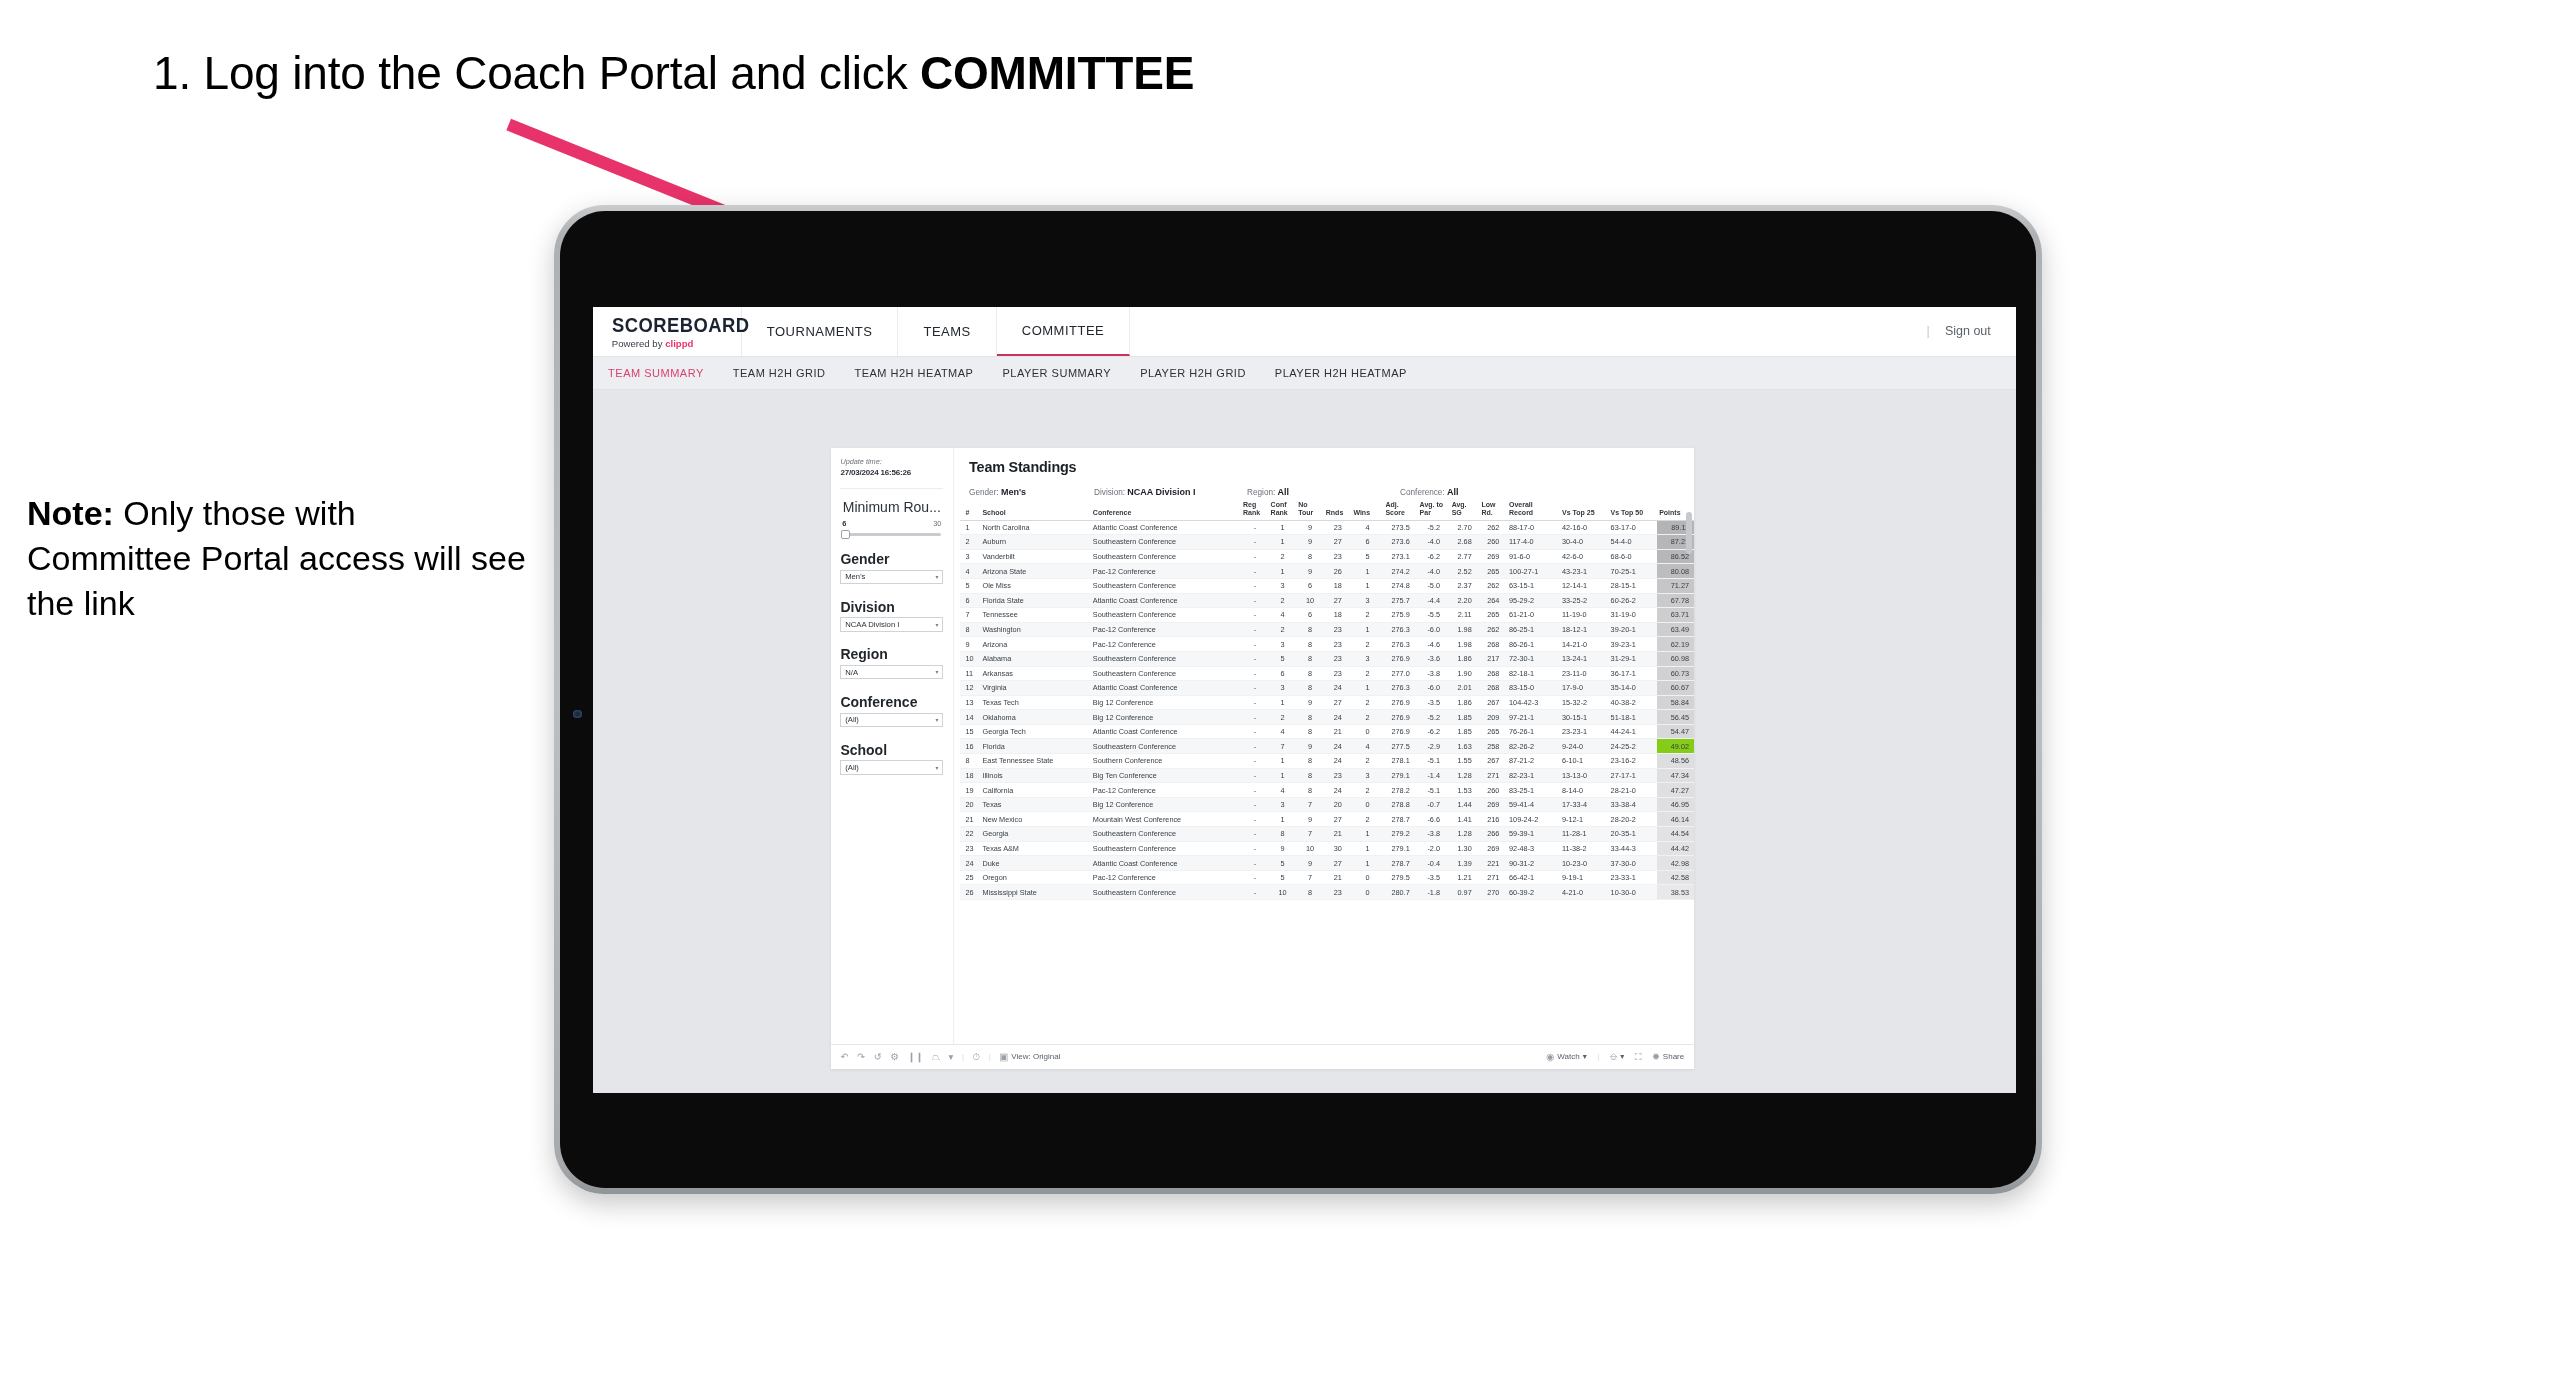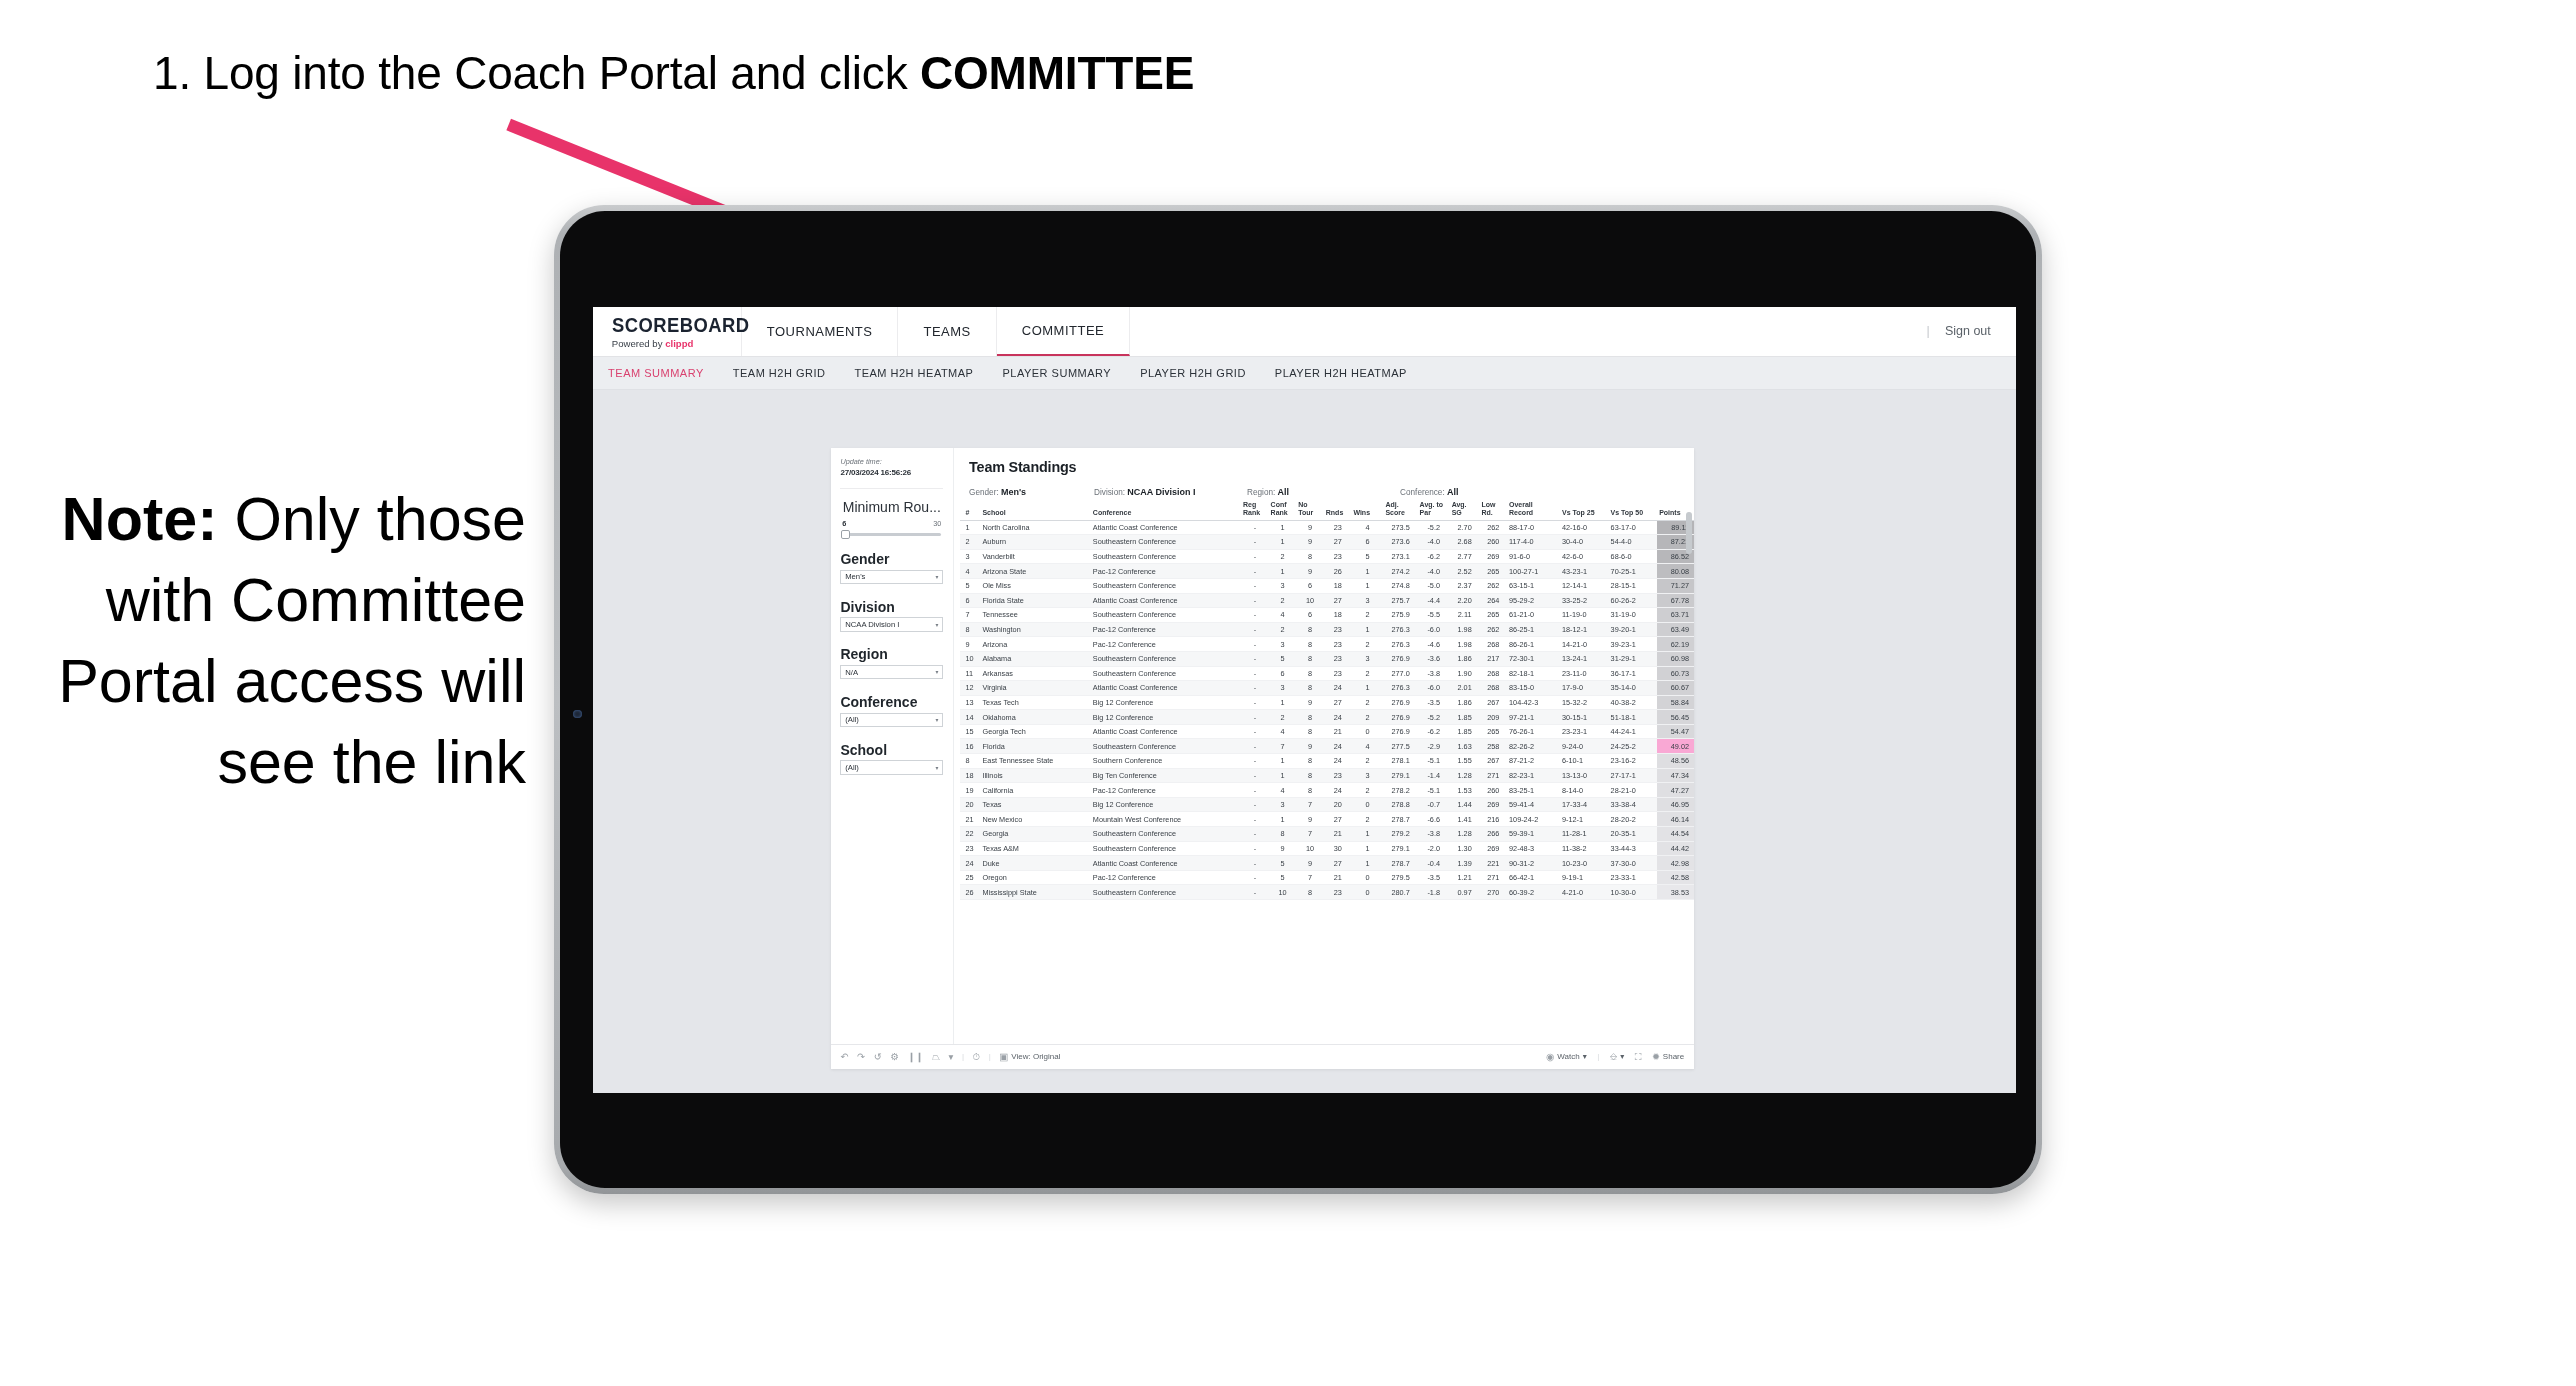--- a/index.html
+++ b/index.html
@@ -13,23 +13,23 @@
 
   
   .slide-title {
     position: absolute; left: 153px; top: 46px;
     font-size: 46px; color: #000; white-space: nowrap;
     letter-spacing: -0.2px;
   }
   .slide-title .strong { font-weight: bold; }
 
   .slide-note {
-    position: absolute; left: 27px; top: 479px;
+    position: absolute; left: 27px; top: 491px;
     width: 499px;
-    font-size: 61px; line-height: 1.33; color: #000; text-align: right;
+    font-size: 34px; line-height: 1.33; color: #000;
   }
   .slide-note .strong { font-weight: bold; }
 
   
   .arrow-svg { position: absolute; left: 499px; top: 115px; width: 537px; height: 278px; }
 
   
   .tablet {
     position: absolute; left: 554px; top: 205px;
     width: 1488px; height: 989px;
@@ -612,21 +612,21 @@
                           <td class="c-num">9</td>
                           <td class="c-num">24</td>
                           <td class="c-num-w">4</td>
                           <td class="c-score">277.5</td>
                           <td class="c-par">-2.9</td>
                           <td class="c-sg">1.63</td>
                           <td class="c-low">258</td>
                           <td class="c-rec">82-26-2</td>
                           <td class="c-t25">9-24-0</td>
                           <td class="c-t50">24-25-2</td>
-                          <td class="c-pts" style="background: #f9a8d4;">49.02</td>
+                          <td class="c-pts" style="background: #84cc16;">49.02</td>
                         </tr>
                         <tr>
                           <td class="c-rank">8</td>
                           <td class="c-school">East Tennessee State</td>
                           <td class="c-conf">Southern Conference</td>
                           <td class="c-num">-</td>
                           <td class="c-num">1</td>
                           <td class="c-num">8</td>
                           <td class="c-num">24</td>
                           <td class="c-num-w">2</td>

